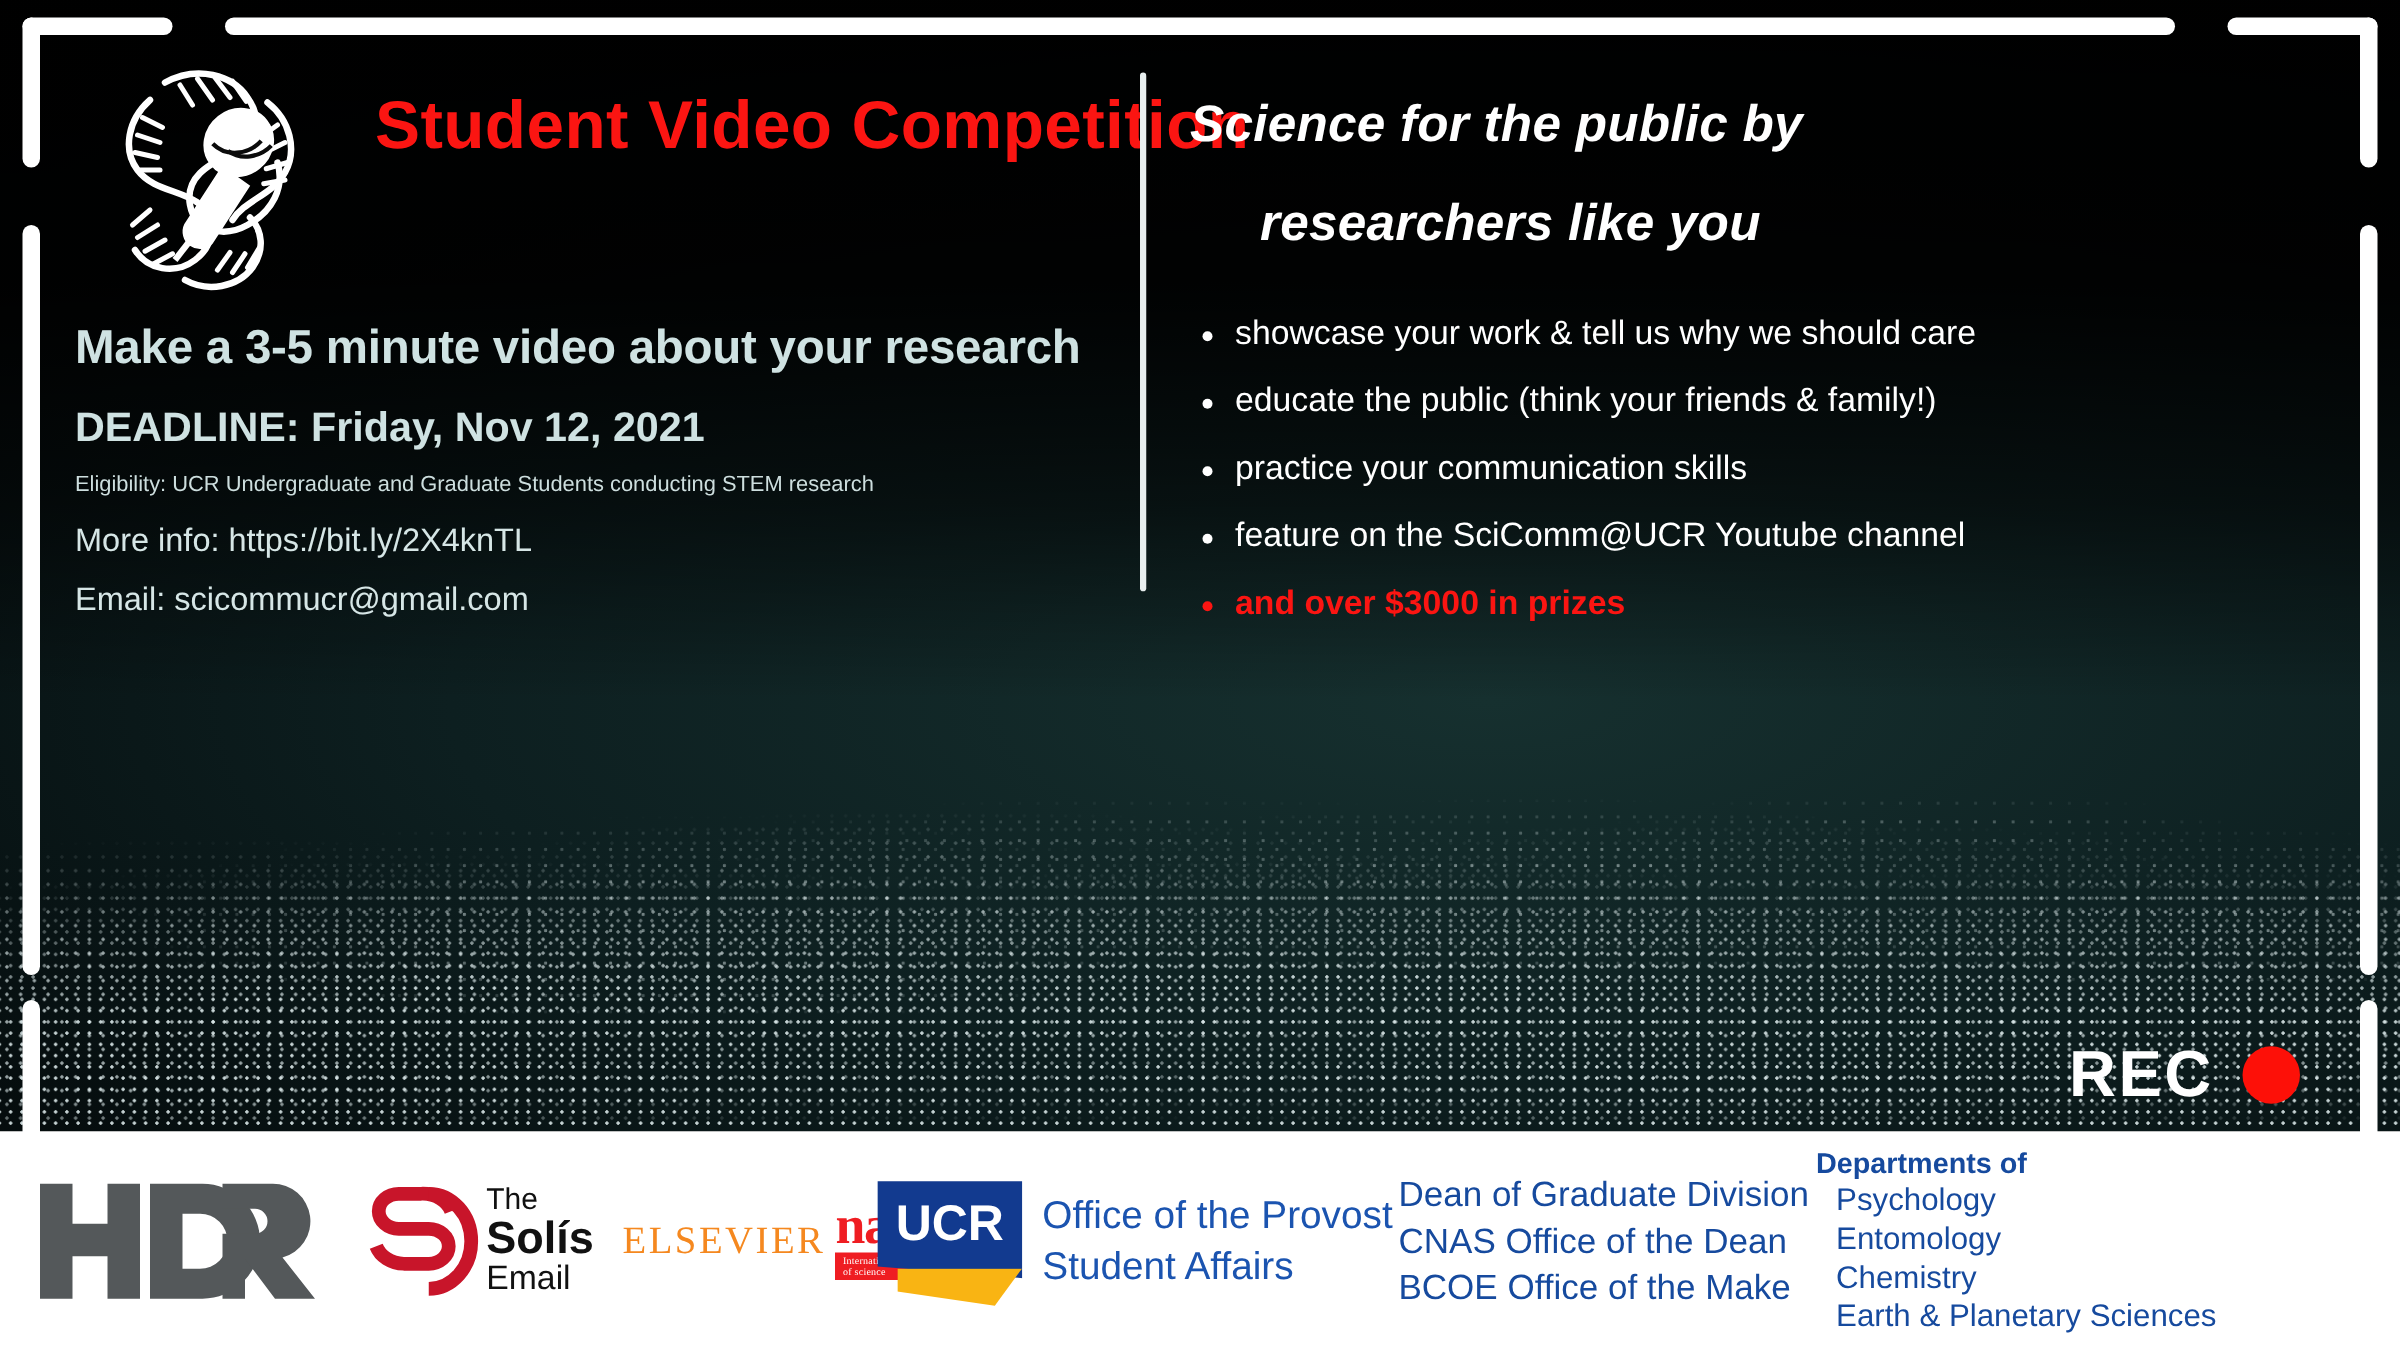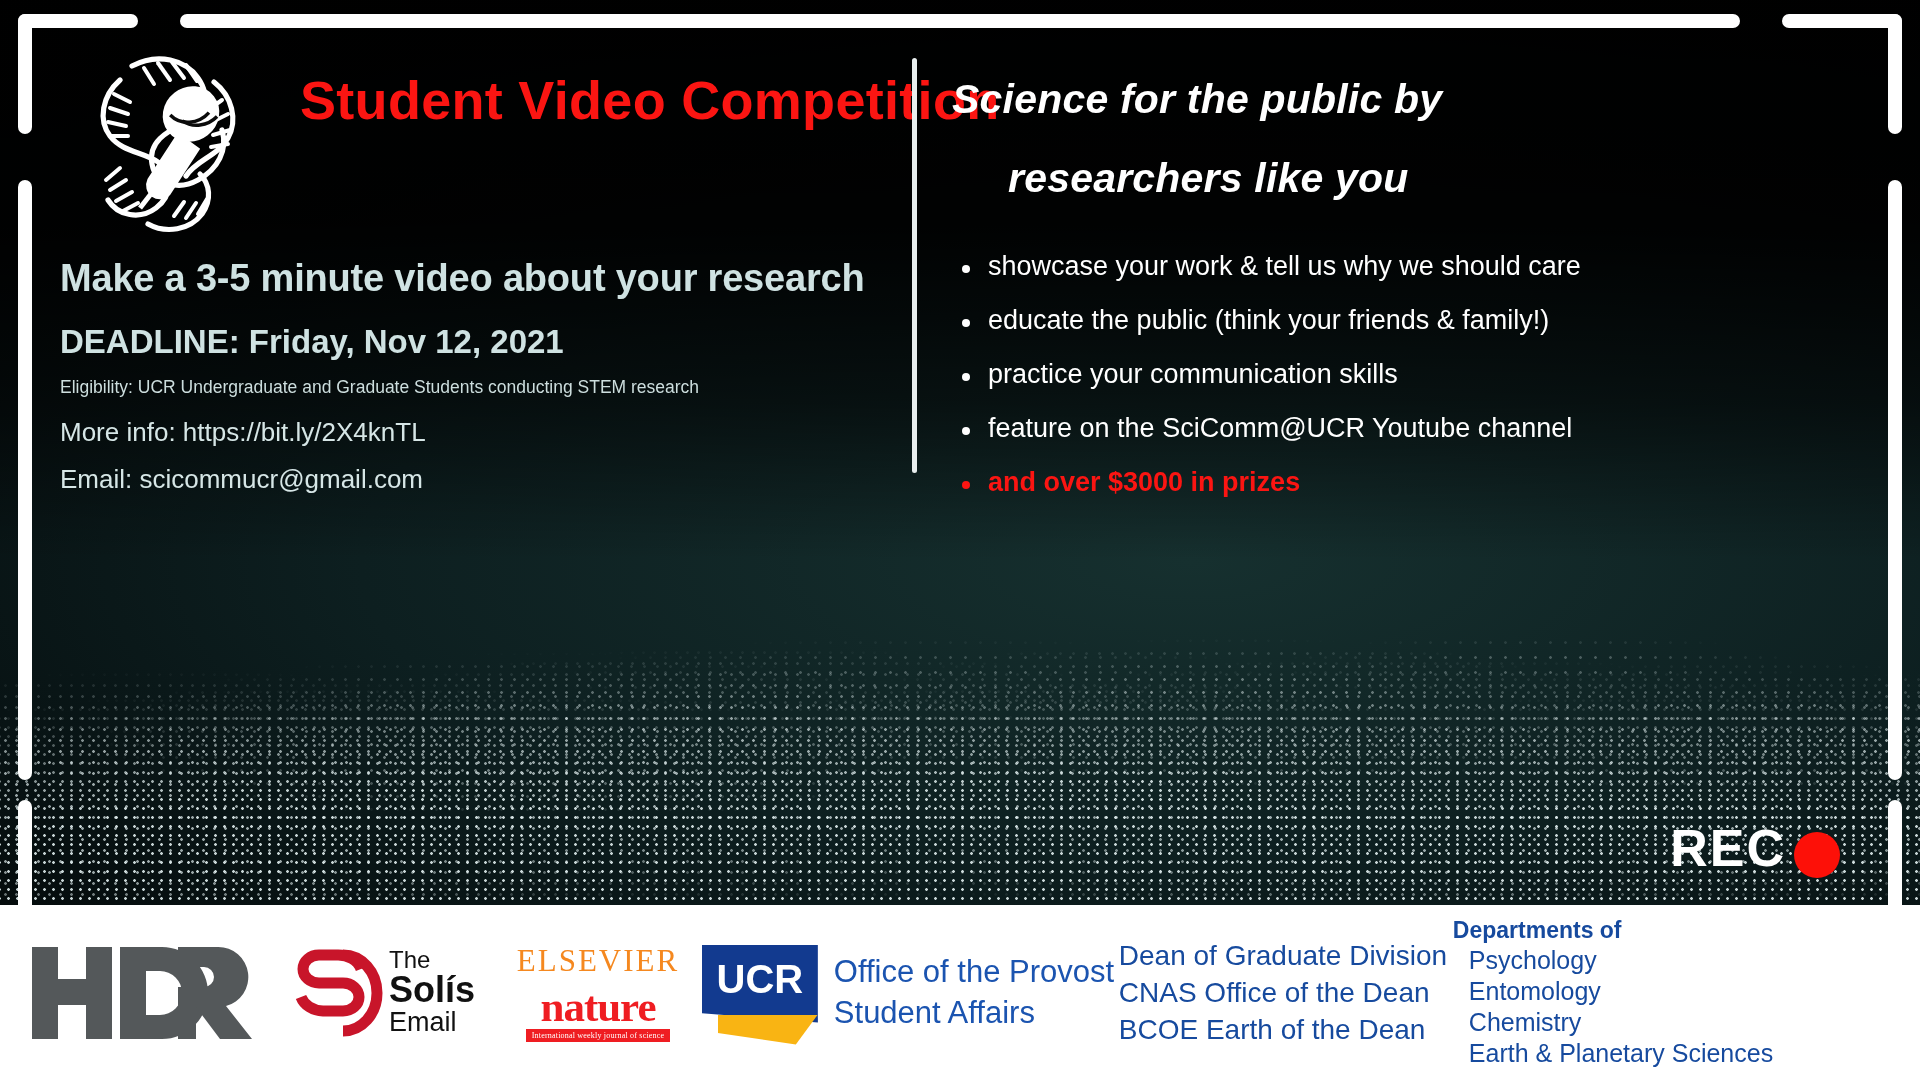--- a/index.html
+++ b/index.html
@@ -141,39 +141,39 @@
     font-family:"Liberation Sans Narrow","Liberation Sans", sans-serif;
   }
   .bullets li::before {
     content:""; position:absolute; left:10px; top:14px;
     width:8px; height:8px; border-radius:50%; background:#fff;
   }
   .bullets li.prize { color:#fb1512; font-weight:700; }
   .bullets li.prize::before { background:#fb1512; }
 
   
-  .rec { position:absolute; right:80px; bottom:202px; display:flex;
-         align-items:flex-end; gap:8px; }
+  .rec { position:absolute; right:80px; bottom:190px; display:flex;
+         align-items:center; gap:23px; }
   .rec-text { font-size:52px; font-weight:700; color:#fff; letter-spacing:2px; }
   .rec-dot  { width:46px; height:46px; border-radius:50%; background:#fd1008; }
 
   
   .siteurl { position:absolute; left:0; right:0; bottom:168px; text-align:center;
              font-size:21px; font-weight:700; color:#fff; letter-spacing:.2px; }
 
   
   .sponsors {
     position:absolute; left:0; bottom:0; width:1920px; height:175px;
     background:#fff; display:flex; align-items:center;
   }
   .sp { display:flex; align-items:center; justify-content:center; }
 
   .sp-hdr { width:250px; margin-left:18px; }
   .sp-solis { width:230px; }
-  .sp-els { width:200px; flex-direction:column; gap:8px; }
+  .sp-els { width:200px; gap:8px;justify-content:space-between; }
   .els-word { font-family:"Liberation Serif", serif; font-size:31px; color:#f5881f;
               letter-spacing:2px; }
   .nature-wrap { display:flex; flex-direction:column; align-items:center; }
   .nature-word { font-family:"Liberation Serif", serif; font-size:43px; color:#ef1d22;
                  font-weight:700; line-height:.92; letter-spacing:-1px; }
   .nature-tag { background:#ef1d22; color:#fff; font-size:8px; padding:2px 6px;
                 margin-top:2px; font-family:"Liberation Serif", serif; letter-spacing:.2px; }
 
   .sp-ucr { width:420px; gap:16px; }
   .ucr-mark { position:relative; width:116px; height:96px; }
@@ -355,21 +355,21 @@
       <div class="ucr-text">
         <div>Office of the Provost</div>
         <div>Student Affairs</div>
       </div>
     </div>
 
     <div class="sp sp-deans">
       <div class="deans-text">
         <div>Dean of Graduate Division</div>
         <div>CNAS Office of the Dean</div>
-        <div>BCOE Earth of the Dean</div>
+        <div>BCOE Office of the Make</div>
       </div>
     </div>
 
     <div class="sp sp-depts">
       <div class="depts">
         <div class="depts-title">Departments of</div>
         <div class="depts-item">Psychology</div>
         <div class="depts-item">Entomology</div>
         <div class="depts-item">Chemistry</div>
         <div class="depts-item">Earth &amp; Planetary Sciences</div>

